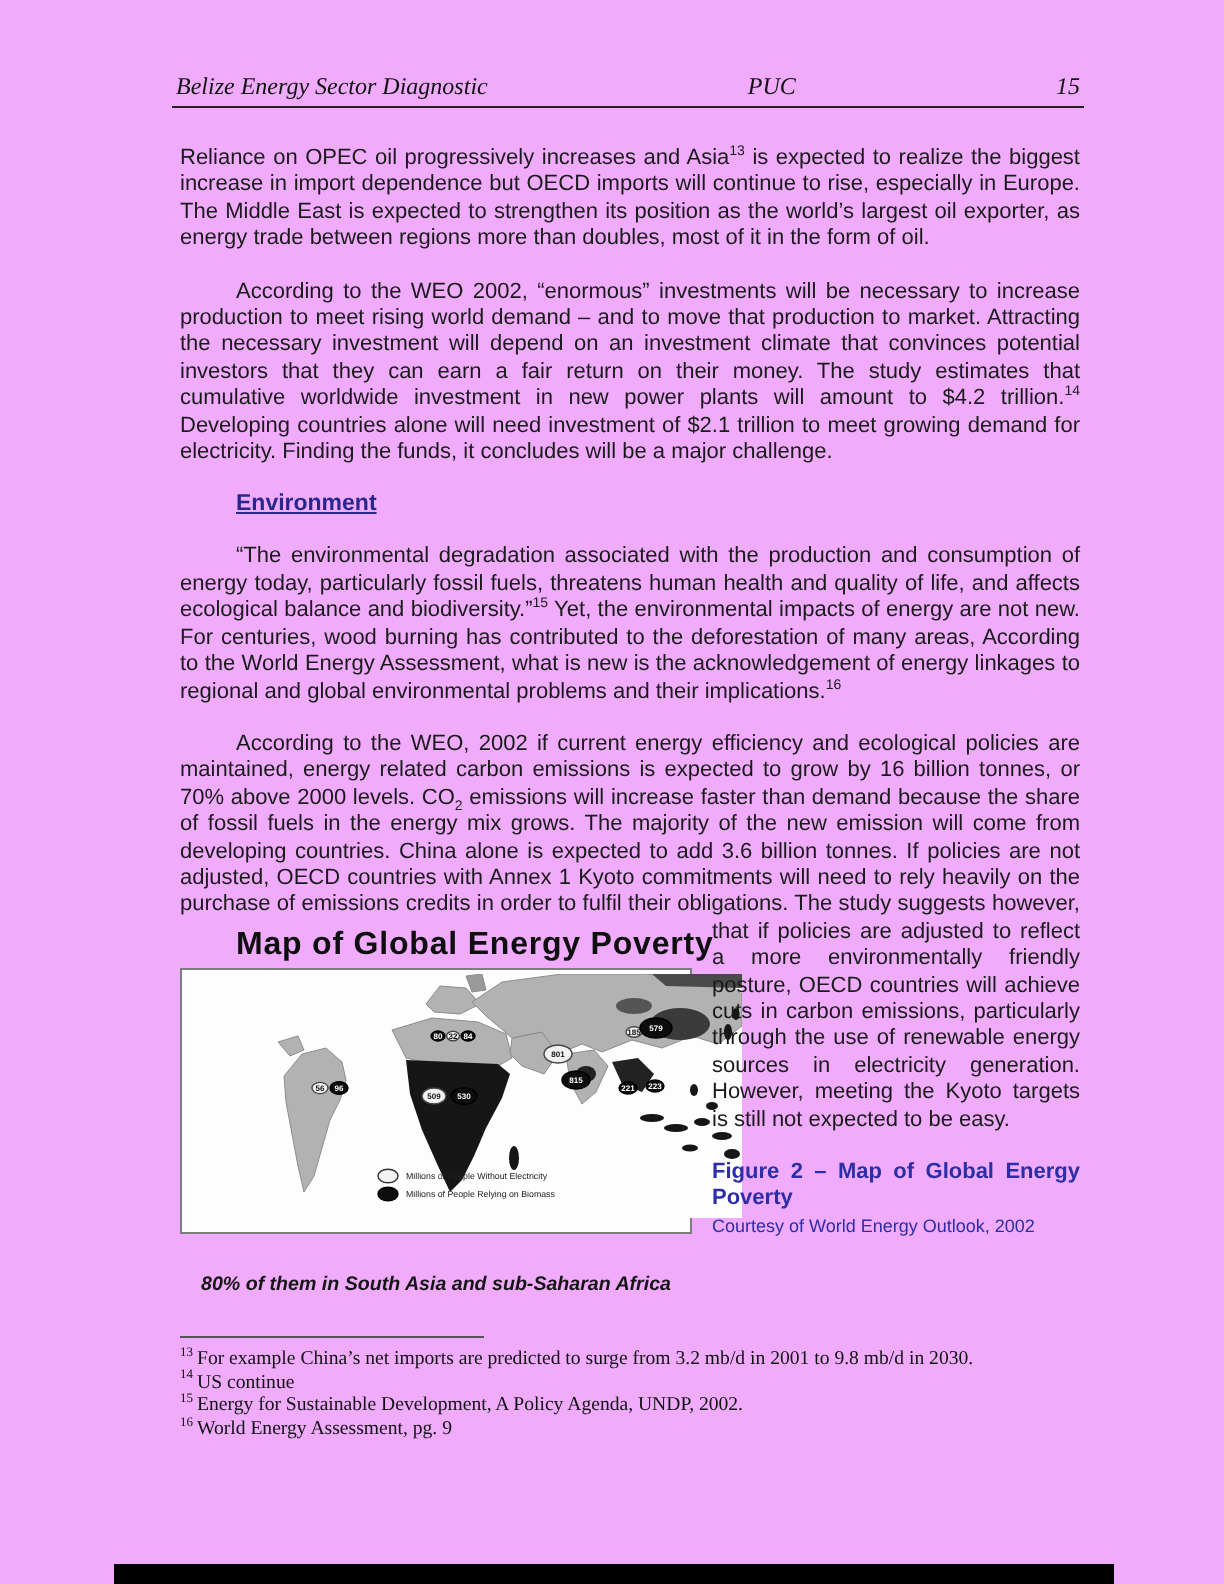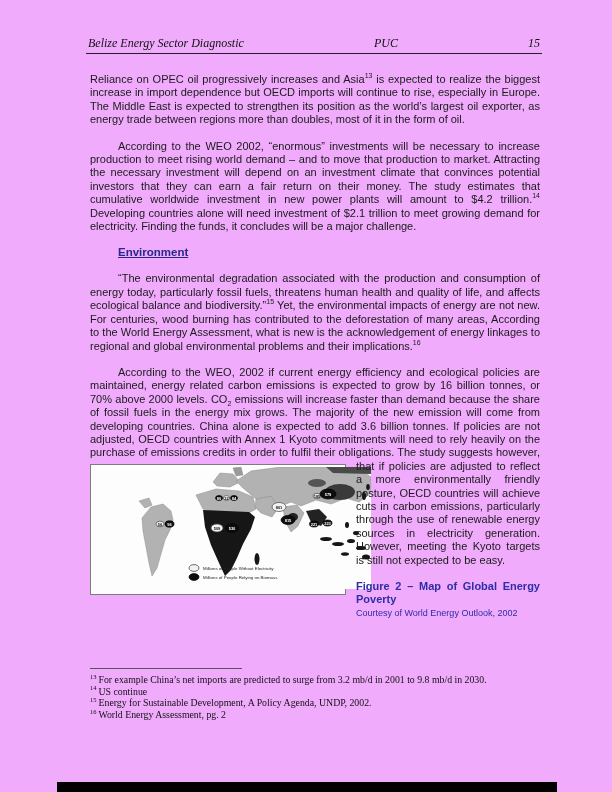--- a/index.html
+++ b/index.html
@@ -52,20 +52,21 @@
 
     <div class="para"><span>Reliance on OPEC oil progressively increases and Asia</span><sup class="fn">13</sup><span> is expected to realize the biggest increase in import dependence but OECD imports will continue to rise, especially in Europe. The Middle East is expected to strengthen its position as the world’s largest oil exporter, as energy trade between regions more than doubles, most of it in the form of oil.</span></div>
 
     <div class="para indent"><span>According to the WEO 2002, “enormous” investments will be necessary to increase production to meet rising world demand – and to move that production to market. Attracting the necessary investment will depend on an investment climate that convinces potential investors that they can earn a fair return on their money.  The study estimates that cumulative worldwide investment in new power plants will amount to $4.2 trillion.</span><sup class="fn">14</sup><span> Developing countries alone will need investment of $2.1 trillion to meet growing demand for electricity.  Finding the funds, it concludes will be a major challenge.</span></div>
 
     <div class="env-heading">Environment</div>
 
     <div class="para indent"><span>“The environmental degradation associated with the production and consumption of energy today, particularly fossil fuels, threatens human health and quality of life, and affects ecological balance and biodiversity.”</span><sup class="fn">15</sup><span>  Yet, the environmental impacts of energy are not new. For centuries, wood burning has contributed to the deforestation of many areas, According to the World Energy Assessment, what is new is the acknowledgement of energy linkages to regional and global environmental problems and their implications.</span><sup class="fn">16</sup></div>
 
     <div class="para indent"><span>According to the WEO, 2002 if current energy efficiency and ecological policies are maintained, energy related carbon emissions is expected to grow by 16 billion tonnes, or 70% above 2000 levels. CO</span><sub class="chem">2</sub><span> emissions will increase faster than demand because the share of fossil fuels in the energy mix grows.  The majority of the new emission will come from developing countries. China alone is expected to add 3.6 billion tonnes.  If policies are not adjusted, OECD countries with Annex 1 Kyoto commitments will need to rely heavily on the purchase of emissions credits in order to fulfil their obligations.  The study </span><span class="figwrap" style="display:block">
+          <span class="map-title" style="display:block">Map of Global Energy Poverty</span>
           <span class="map-frame" style="display:block"><svg width="250" height="122" viewBox="0 0 250 122" xmlns="http://www.w3.org/2000/svg">
       <rect x="0" y="0" width="250" height="122" fill="#fdfdfd"></rect>
 
       <path d="M30,40 L42,37 L50,44 L52,53 L49,63 L44,73 L40,87 L36,101 L31,109 L28,96 L25,80 L22,64 L21,51 Z" fill="#b2b2b2" stroke="#8c8c8c" stroke-width="0.5"></path>
       <path d="M18,34 L28,31 L31,38 L24,41 Z" fill="#b2b2b2" stroke="#8c8c8c" stroke-width="0.5"></path>
 
       <path d="M92,15 L99,6 L112,7 L119,15 L109,20 L96,19 Z" fill="#b2b2b2" stroke="#8c8c8c" stroke-width="0.5"></path>
       <path d="M112,1 L120,0 L122,8 L115,9 Z" fill="#9a9a9a" stroke="#8c8c8c" stroke-width="0.5"></path>
 
       <path d="M75,28 L95,22 L118,24 L132,30 L135,42 L128,46 L100,46 L82,42 Z" fill="#b2b2b2" stroke="#8c8c8c" stroke-width="0.5"></path>
@@ -124,30 +125,30 @@
                 <text x="206.5" y="57.5" text-anchor="middle" font-size="4" font-weight="bold" font-family="Liberation Sans, sans-serif" fill="#fff">223</text>
               </g>
 
       <g>
         <ellipse cx="73" cy="101" rx="5" ry="3.4" fill="#f2f2f2" stroke="#333" stroke-width="0.7"></ellipse>
         <ellipse cx="73" cy="110" rx="5" ry="3.4" fill="#0d0d0d" stroke="#000" stroke-width="0.7"></ellipse>
         <text x="82" y="102.6" font-size="4.4" fill="#222" font-family="Liberation Sans, sans-serif">Millions of People Without Electricity</text>
         <text x="82" y="111.6" font-size="4.4" fill="#222" font-family="Liberation Sans, sans-serif">Millions of People Relying on Biomass</text>
       </g>
     </svg></span>
-          <span class="map-caption" style="display:block"><br></span>
+          <span class="map-caption" style="display:block"><br><span>80% of them in South Asia and sub-Saharan Africa</span></span>
         </span><span>suggests however, that if policies are adjusted to reflect a more environmentally friendly posture, OECD countries will achieve cuts in carbon emissions, particularly through the use of renewable energy sources in electricity generation. However, meeting the Kyoto targets is still not expected to be easy.</span></div>
 
     <div class="fig-label">Figure 2 – Map of Global Energy Poverty</div>
     <div class="fig-credit">Courtesy of World Energy Outlook, 2002</div>
     <div class="clear"></div>
   </div>
 
   <div class="footer">
     <div class="fn-rule"></div>
     <p class="footnote"><sup>13</sup><span>For example China’s net imports are predicted to surge from 3.2 mb/d in 2001 to 9.8 mb/d in 2030.</span></p>
     <p class="footnote"><sup>14</sup><span>US continue</span></p>
     <p class="footnote"><sup>15</sup><span>Energy for Sustainable Development, A Policy Agenda, UNDP, 2002.</span></p>
-    <p class="footnote"><sup>16</sup><span>World Energy Assessment, pg. 2</span></p>
+    <p class="footnote"><sup>16</sup><span>World Energy Assessment, pg. 9</span></p>
   </div>
 
   <div class="bottom-bar"></div>
 </div>
 
 </body></html>

